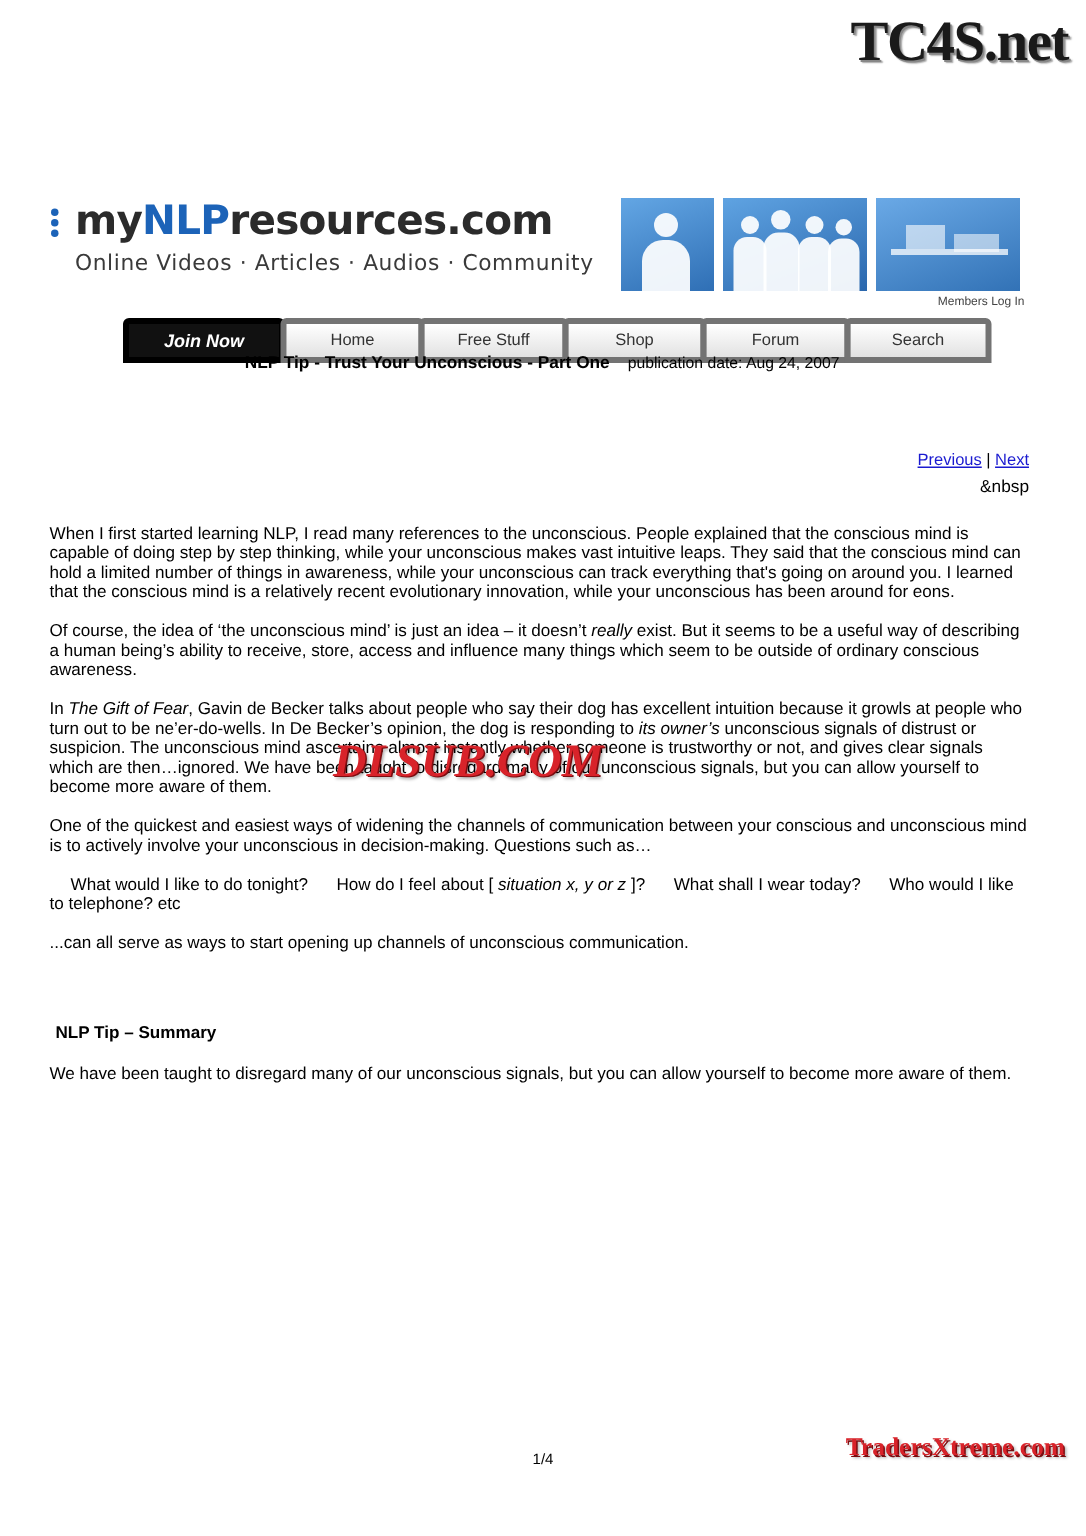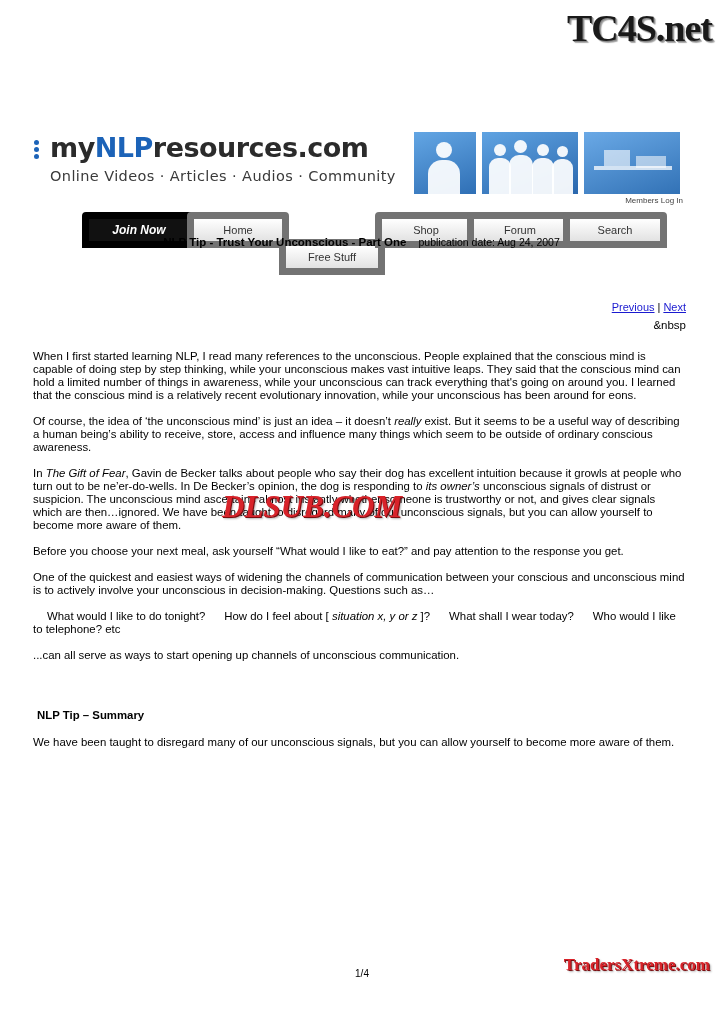--- a/index.html
+++ b/index.html
@@ -124,21 +124,21 @@
   }
   .tab {
     position: absolute;
     top: 0;
     height: 22px;
     line-height: 22px;
     text-align: center;
     font-size: 11px;
     color: #333;
     background: linear-gradient(#ffffff,#e2e2e2);
-    border: 7px solid #737373;
+    border: 4px solid #737373;
     border-radius: 4px 4px 0 0;
     font-family: "Liberation Sans", sans-serif;
   }
   .tab.joinnow {
     background: #111111;
     color: #ffffff;
     font-weight: bold;
     font-style: italic;
     border-color: #000;
     font-size: 12px;
@@ -279,21 +279,21 @@
         <span class="silh" style="left:10px;top:34px;width:78px;height:4px;opacity:0.75;"></span>
         <span class="silh" style="left:20px;top:18px;width:26px;height:16px;opacity:0.6;"></span>
         <span class="silh" style="left:52px;top:24px;width:30px;height:12px;opacity:0.55;"></span>
       </div>
       <div class="members-log">Members Log In</div>
     </div>
 
     <div class="nav">
       <div class="tab joinnow" style="left:48px;width:100px;">Join Now</div>
       <div class="tab" style="left:153px;width:88px;">Home</div>
-      <div class="tab" style="left:245px;width:92px;margin-top:27px;">Free Stuff</div>
+      <div class="tab" style="left:245px;width:92px;">Free Stuff</div>
       <div class="tab" style="left:341px;width:88px;">Shop</div>
       <div class="tab" style="left:433px;width:92px;">Forum</div>
       <div class="tab" style="left:529px;width:90px;">Search</div>
     </div>
   </div>
 
   <div class="title-row">
     <span class="art-title">NLP Tip - Trust Your Unconscious - Part One</span><span class="pub-date">publication date: Aug 24, 2007</span>
   </div>
 
@@ -302,21 +302,20 @@
   </div>
   <div class="nbsp-line">&amp;nbsp</div>
 
   <div class="body">
     <p>When I first started learning NLP, I read many references to the unconscious. People explained that the conscious mind is capable of doing step by step thinking, while your unconscious makes vast intuitive leaps. They said that the conscious mind can hold a limited number of things in awareness, while your unconscious can track everything that's going on around you. I learned that the conscious mind is a relatively recent evolutionary innovation, while your unconscious has been around for eons.</p>
 
     <p><span>Of course, the idea of ‘the unconscious mind’ is just an idea – it doesn’t </span><em>really</em><span> exist. But it seems to be a useful way of describing a human being’s ability to receive, store, access and influence many things which seem to be outside of ordinary conscious awareness.</span></p>
 
     <p><span>In </span><em>The Gift of Fear</em><span>, Gavin de Becker talks about people who say their dog has excellent intuition because it growls at people who turn out to be ne’er-do-wells. In De Becker’s opinion, the dog is responding to </span><em>its owner’s</em><span> unconscious signals of distrust or suspicion. The unconscious mind ascertains almost instantly whether someone is trustworthy or not, and gives clear signals which are then…ignored. We have been taught to disregard many of our unconscious signals, but you can allow yourself to become more aware of them.</span></p>
 
-    <p>Before you choose your next meal, ask yourself “What would I like to eat?” and pay attention to the response you get.</p>
 
     <p>One of the quickest and easiest ways of widening the channels of communication between your conscious and unconscious mind is to actively involve your unconscious in decision-making. Questions such as…</p>
 
     <p class="indent"><span>What would I like to do tonight?</span>&nbsp;&nbsp;&nbsp;&nbsp;&nbsp;&nbsp;<span>How do I feel about [ </span><em>situation x, y or z</em><span> ]?</span>&nbsp;&nbsp;&nbsp;&nbsp;&nbsp;&nbsp;<span>What shall I wear today?</span>&nbsp;&nbsp;&nbsp;&nbsp;&nbsp;&nbsp;<span>Who would I like to telephone? etc</span></p>
 
     <p>...can all serve as ways to start opening up channels of unconscious communication.</p>
 
     <div class="spacer-line"></div>
 
     <div class="summary-head">NLP Tip – Summary</div>

